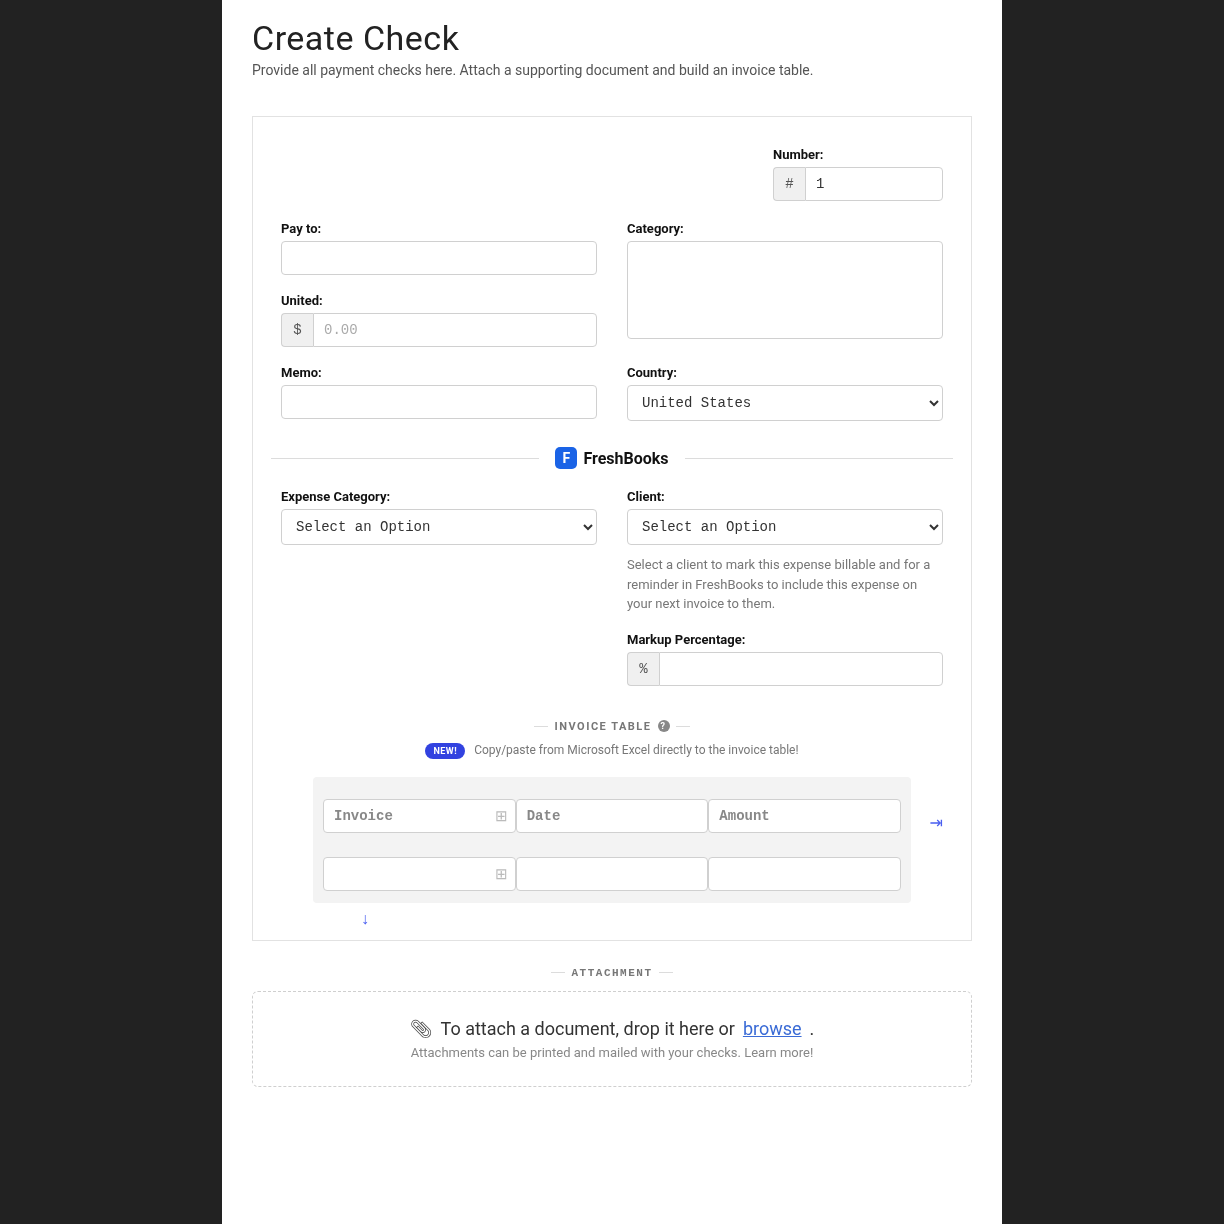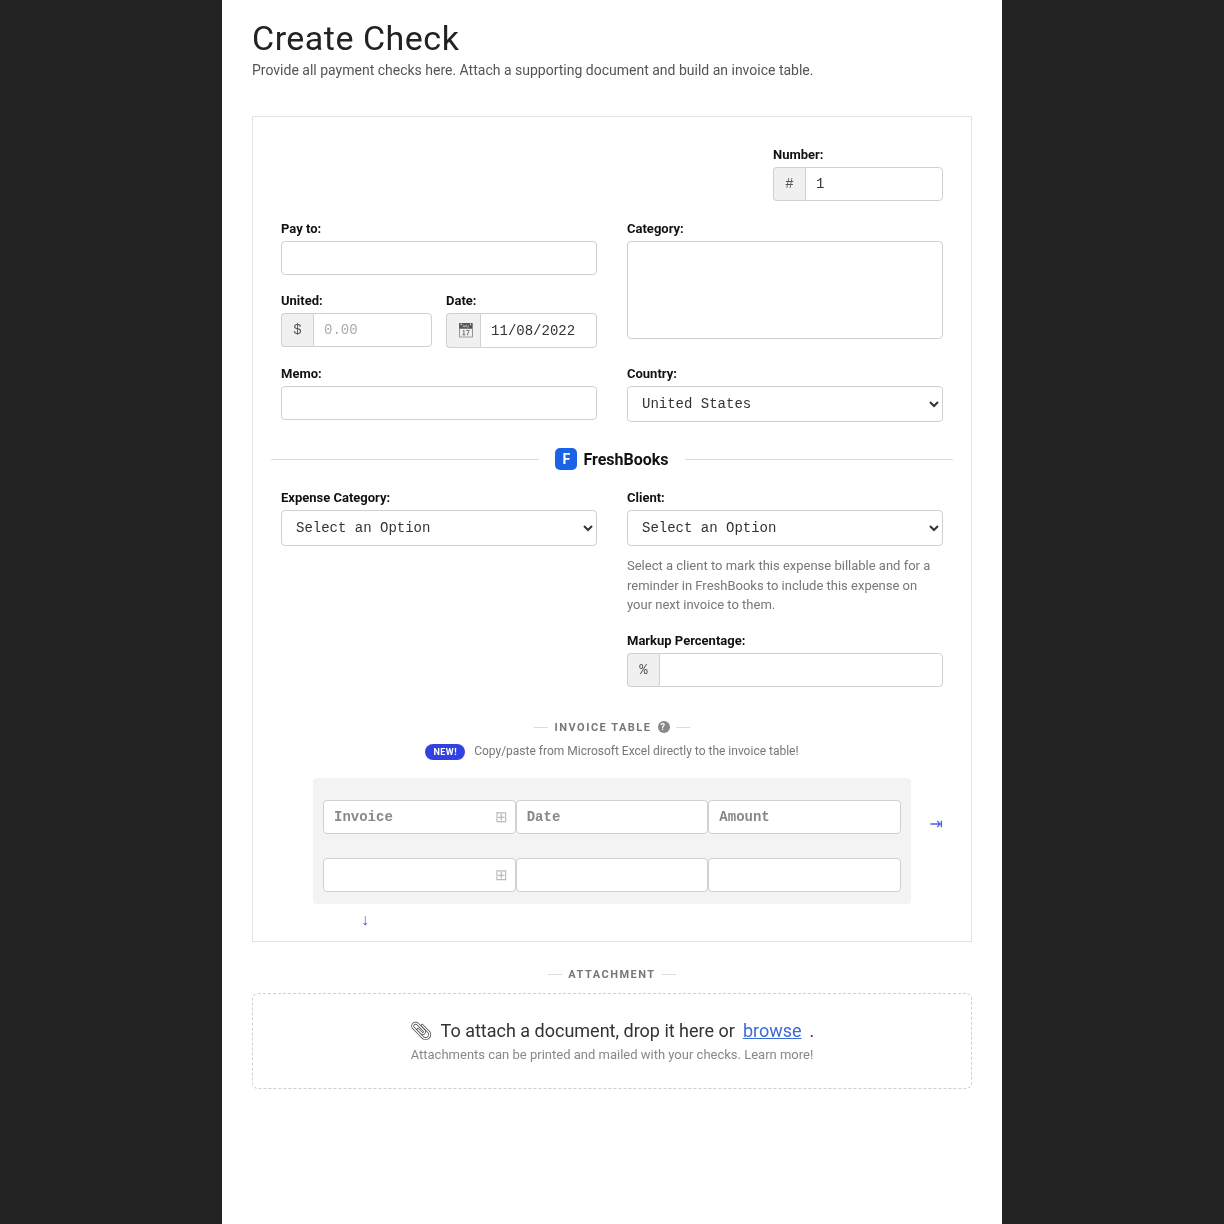--- a/index.html
+++ b/index.html
@@ -259,20 +259,21 @@
     color: #4a5ff0;
     font-size: 16px;
     padding: 6px 0 0 48px;
     cursor: pointer;
   }
   .attachment-heading {
     display: flex;
     align-items: center;
     justify-content: center;
     margin: 26px 0 12px 0;
+    font-family: Liberation Mono, monospace;
   }
   .attachment-heading::before, .attachment-heading::after {
     content: "";
     height: 1px;
     background: #dcdcdc;
     width: 14px;
     margin: 0 6px;
   }
   .attachment-heading-text {
     font-size: 11px;
@@ -339,27 +340,20 @@
           <div style="height:18px"></div>
           
           <div class="amount-row">
             <div class="amount-col">
               <span class="label">United:</span>
               <div class="input-group">
                 <span class="addon">$</span>
                 <input type="text" placeholder="0.00" style="">
               </div>
             </div>
-            <div class="date-col">
-              <span class="label">Date:</span>
-              <div class="input-group">
-                <span class="addon">📅︎</span>
-                <input type="text" value="11/08/2022" style="">
-              </div>
-            </div>
           </div>
         </div>
         <div class="col">
           <span class="label">Category:</span>
           <textarea style=""></textarea>
         </div>
       </div>
 
       <div class="row">
         <div class="col">

